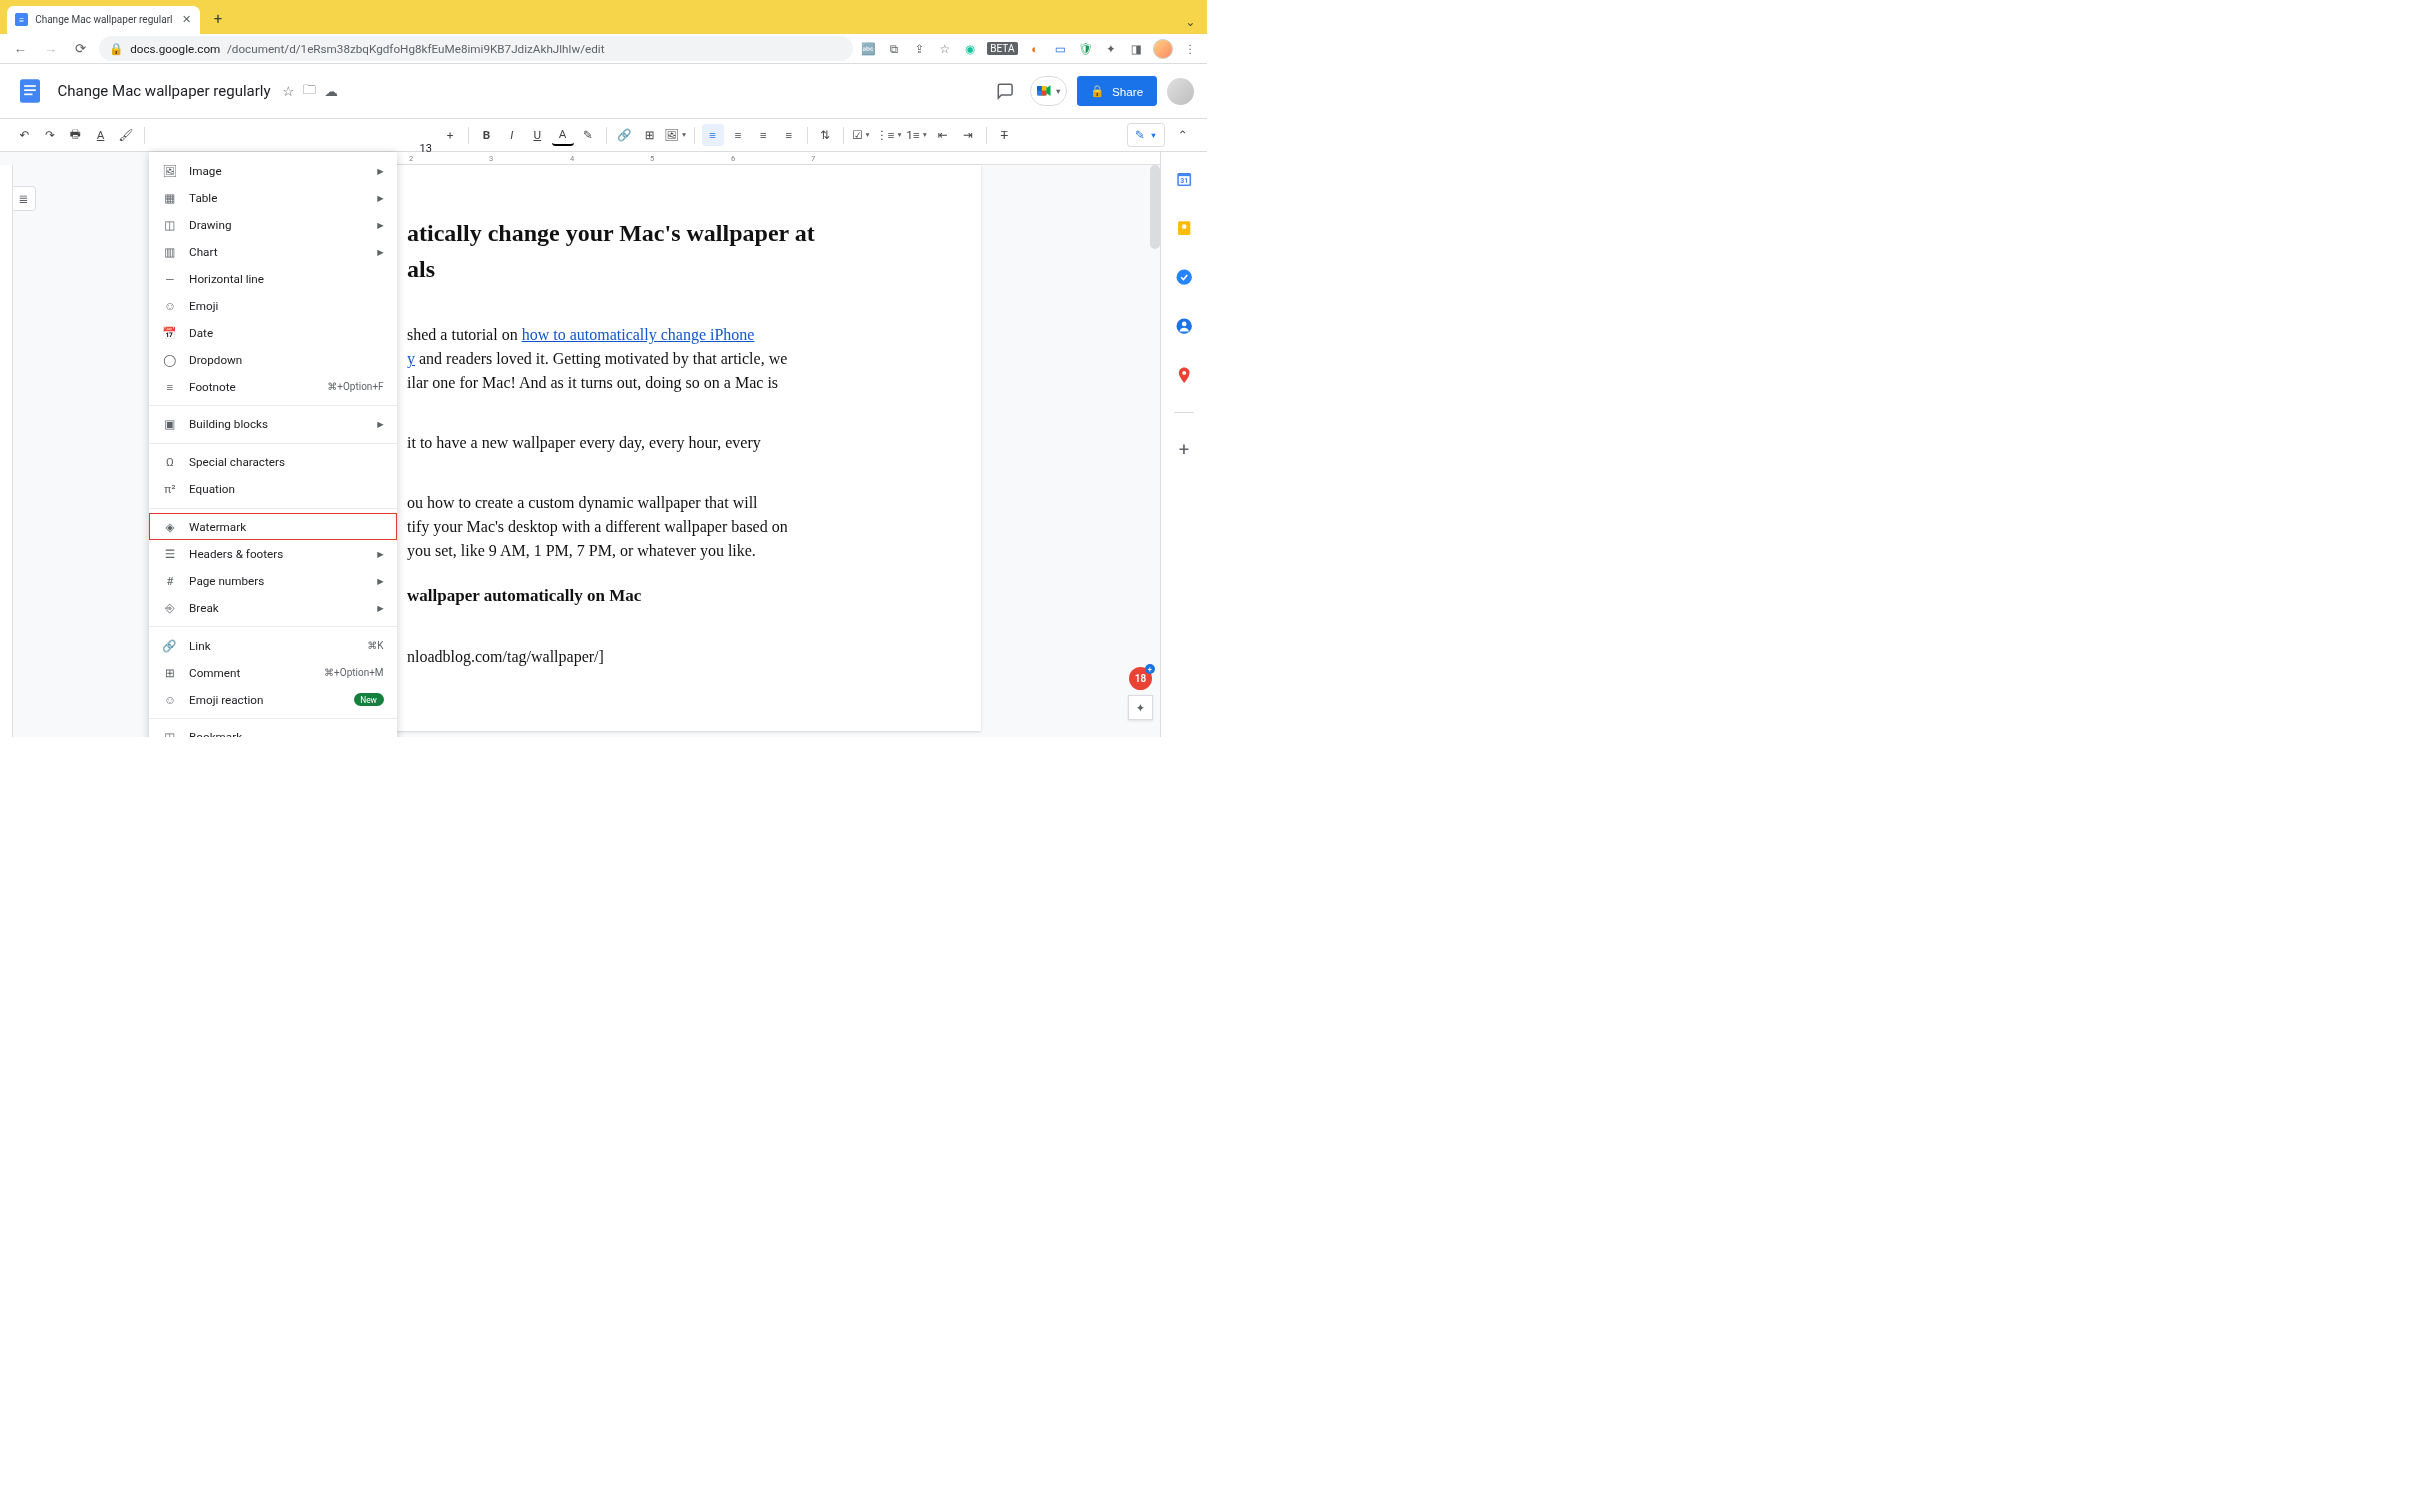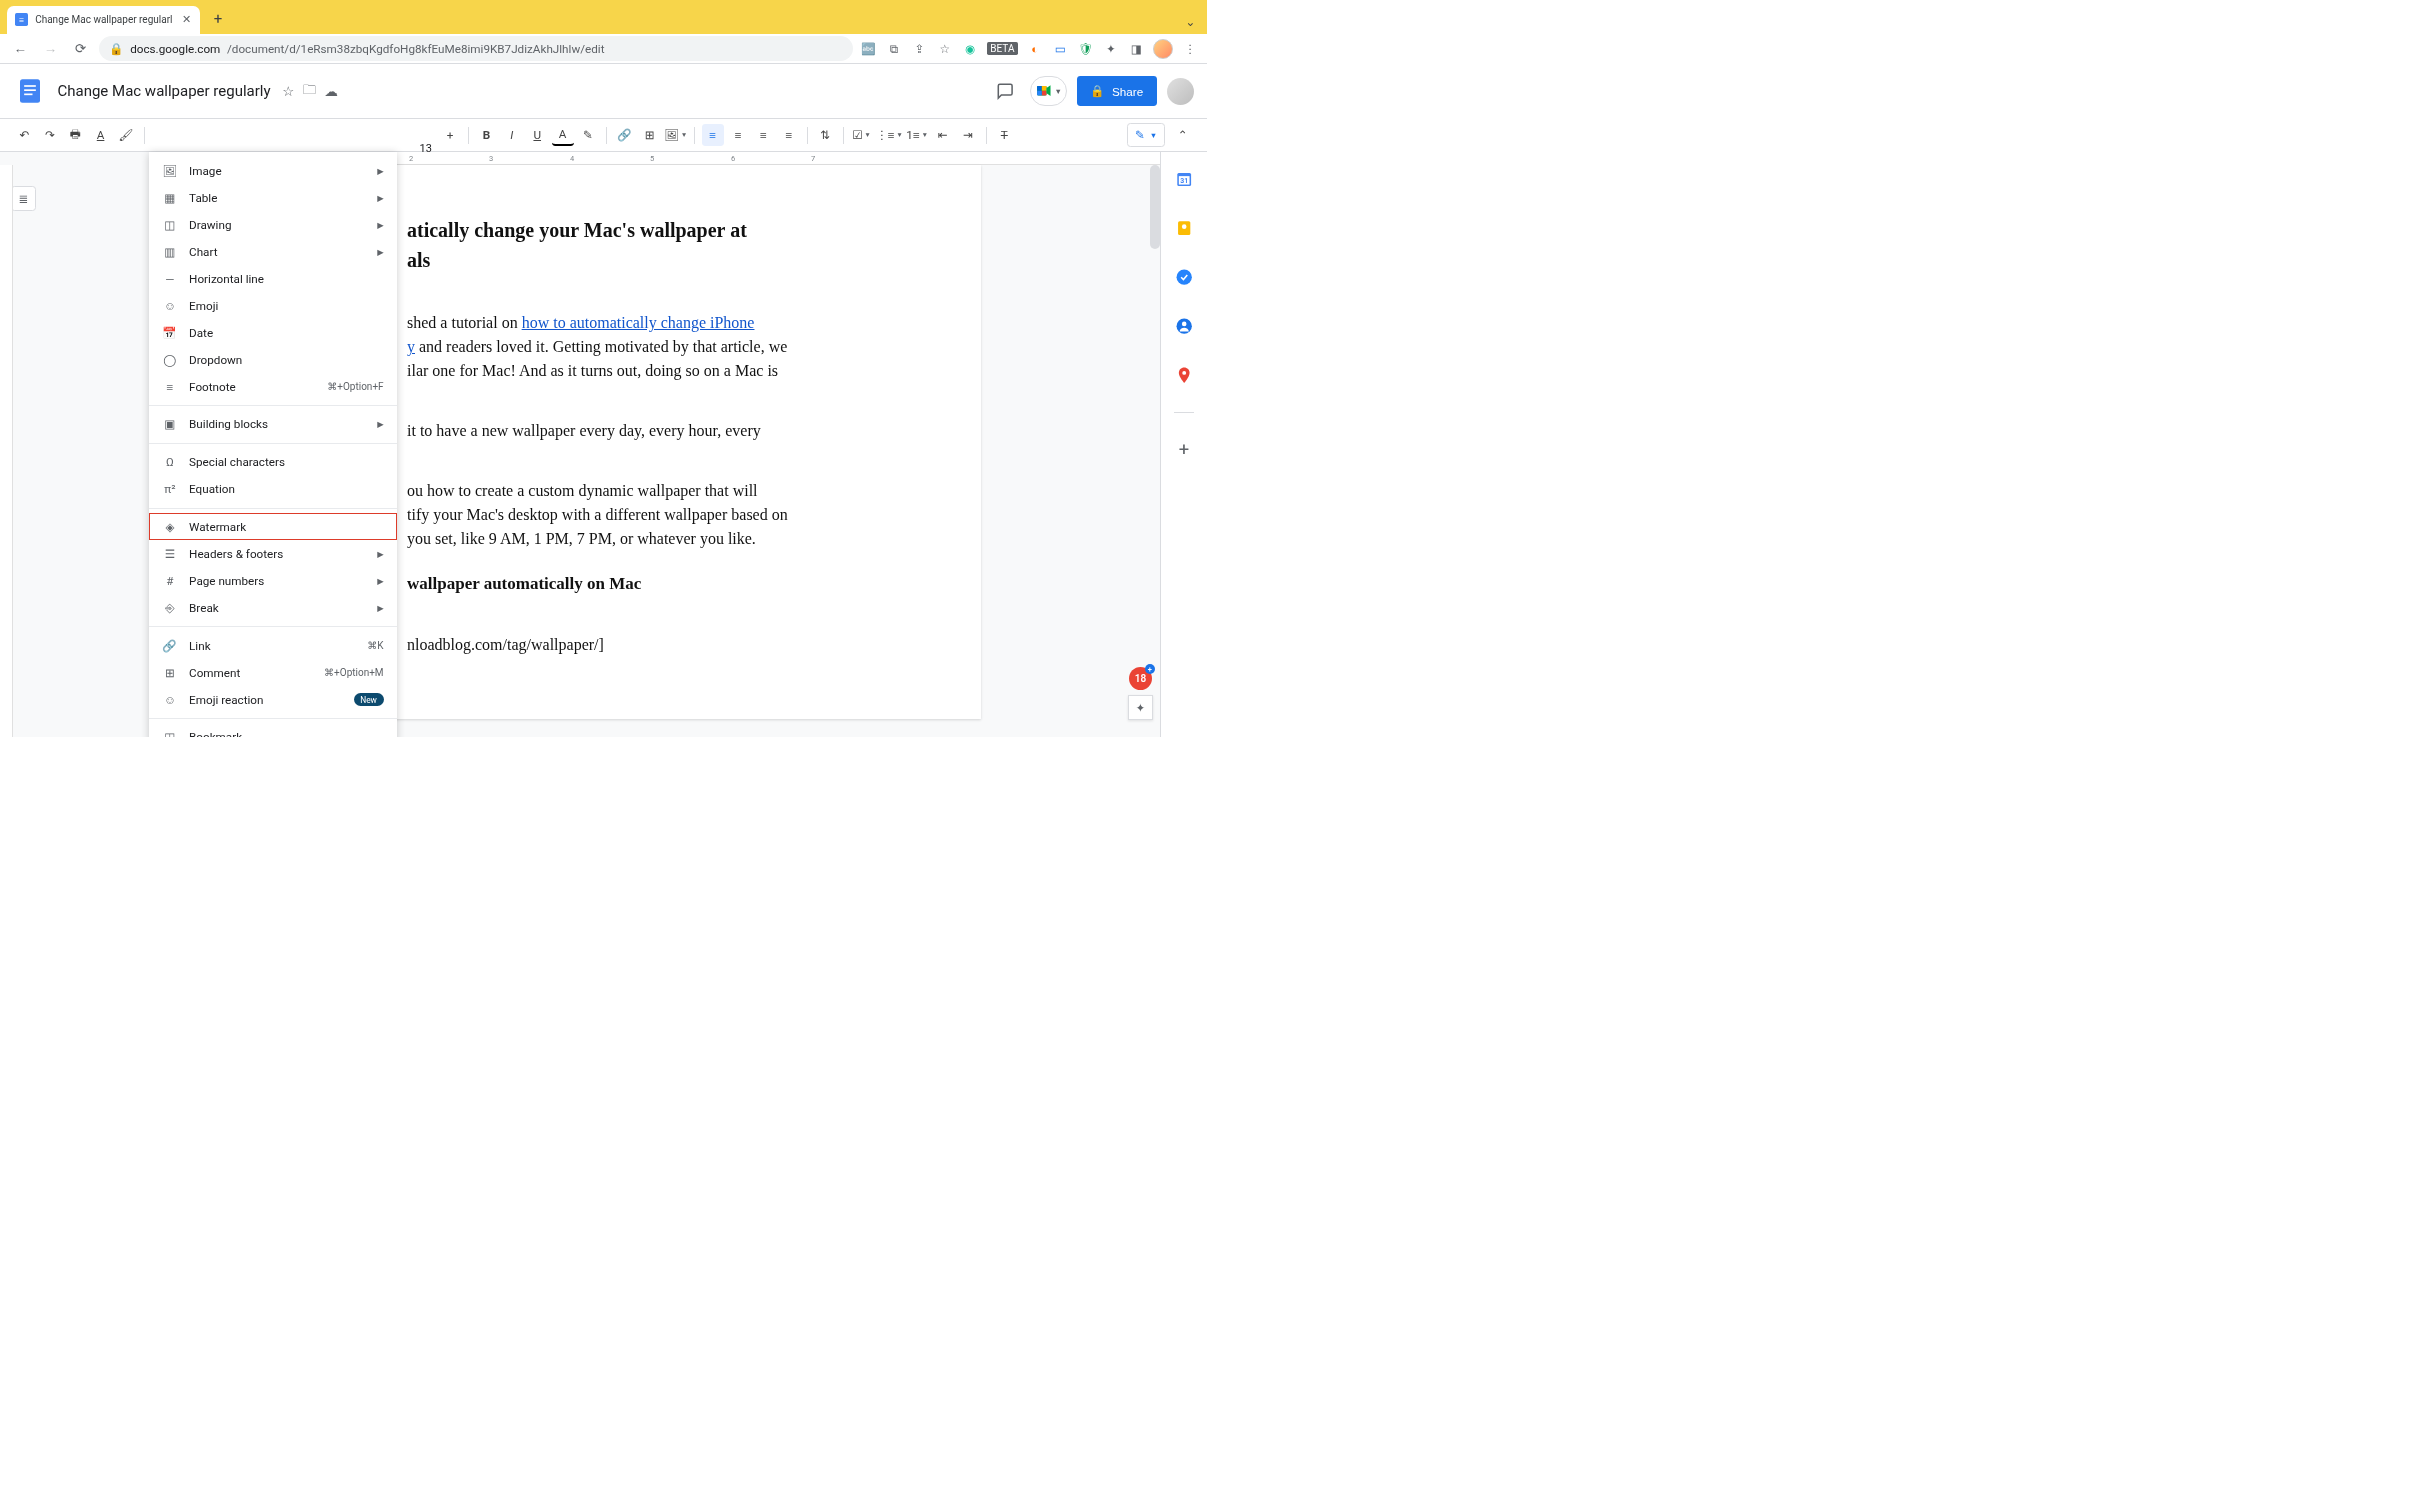--- a/index.html
+++ b/index.html
@@ -54,36 +54,36 @@
 
 
 .content-area { display: flex; height: calc(737px - 34px - 30px - 54px - 34px); position: relative; background: #f8f9fa; }
 .left-margin { width: 47px; display:flex; justify-content:center; padding-top: 34px; }
 .outline-btn { width: 25px; height: 25px; border: 0.8px solid #dadce0; background: #fff; border-radius: 3.4px; display:flex; align-items:center; justify-content:center; color:#5f6368; cursor:pointer; }
 
 .ruler-h { position: absolute; top: 0; left: 149px; right: 47px; height: 13.4px; background: #fff; border-bottom: 0.8px solid #e0e0e0; font-size: 7.5px; color: #80868b; display:flex; align-items:center; overflow:hidden; }
 .ruler-h span { position:absolute; }
 
 .page { background: #fff; width: 654px; margin: 13.4px auto 0; box-shadow: 0 0.8px 2.5px rgba(0,0,0,.15); padding: 50px 80px; font-family: Georgia, 'Times New Roman', serif; color: #111; line-height: 1.5; position: relative; }
-.page h2 { font-size: 20px; font-weight: 700; margin-bottom: 15px; }
+.page h2 { font-size: 24px; font-weight: 700; margin-bottom: 15px; }
 .page h3 { font-size: 17px; font-weight: 700; margin: 20px 0 8.4px; }
 .page p { font-size: 16px; margin-bottom: 11.7px; margin-top: 36px; }
 .page a { color: #1155cc; text-decoration: underline; }
 
 .page-wrap { flex: 1; overflow: auto; position: relative; padding-left: 101px; }
 
 
 .dropdown { position: absolute; top: 0; left: 149px; width: 248px; background: #fff; border-radius: 0 0 6.7px 6.7px; box-shadow: 0 1.7px 8.4px rgba(0,0,0,.2); z-index: 100; padding: 5px 0; }
 .dd-item { display: flex; align-items: center; height: 27px; padding: 0 13.4px; gap: 11.7px; cursor: pointer; font-size: 11.7px; color: #202124; position: relative; }
 .dd-item.hl { outline: 1.7px solid #dd3b2a; outline-offset: -1.7px; }
 .dd-icon { width: 15px; display: flex; justify-content: center; color: #5f6368; }
 .dd-arrow { margin-left: auto; color: #5f6368; font-size: 8.4px; }
 .dd-shortcut { margin-left: auto; color: #5f6368; font-size: 10px; }
 .dd-sep { height: 0.8px; background: #e8eaed; margin: 5px 0; }
-.dd-badge { background: #0c4a6e; color: #fff; font-size: 8.4px; padding: 1.7px 6.7px; border-radius: 8.4px; margin-left: auto; }
+.dd-badge { background: #15803d; color: #fff; font-size: 8.4px; padding: 1.7px 6.7px; border-radius: 8.4px; margin-left: auto; }
 
 
 .side-panel { width: 47px; border-left: 0.8px solid #dadce0; background: #fff; display: flex; flex-direction: column; align-items: center; padding-top: 10px; gap: 15px; }
 .sp-icon { width: 34px; height: 34px; display: flex; align-items: center; justify-content: center; border-radius: 50%; cursor: pointer; }
 .sp-sep { width: 20px; height: 0.8px; background: #dadce0; margin: 5px 0; }
 .sp-plus { font-size: 18.4px; color: #5f6368; }
 
 
 .notif-area { position: absolute; bottom: 17px; right: 54px; display:flex; flex-direction:column; align-items:center; gap:5px; }
 .notif-badge { width: 23.5px; height: 23.5px; background: #ea4335; border-radius: 50%; color: #fff; display:flex; align-items:center; justify-content:center; font-size:10px; font-weight:600; position:relative; }

